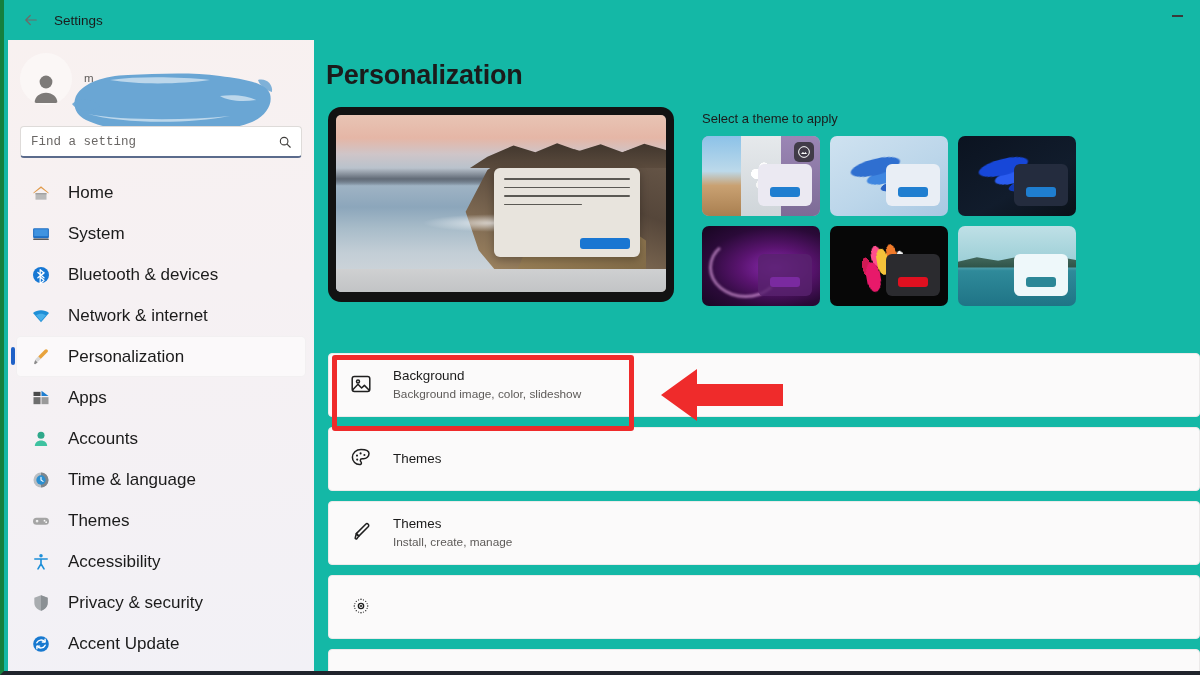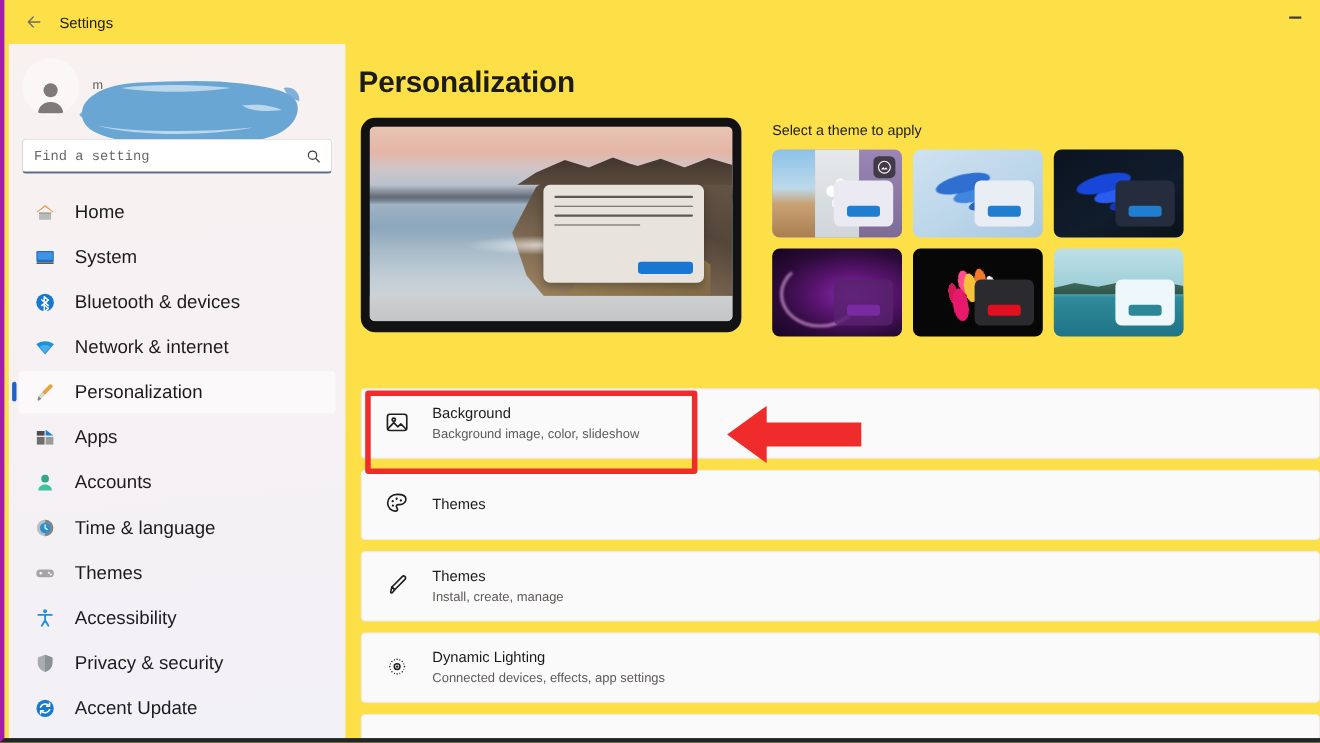--- a/index.html
+++ b/index.html
@@ -5,22 +5,22 @@
   * { margin:0; padding:0; box-sizing:border-box; }
   html,body { width:1200px; height:675px; overflow:hidden; }
   body {
     font-family:"Liberation Sans", sans-serif;
     background:#1a1a1a;
     -webkit-font-smoothing:antialiased;
   }
 
   #app {
     position:absolute; left:0; top:0; width:1200px; height:675px;
-    background:#fde047;
-    border-left:4px solid #a21caf;
+    background:#14b8a6;
+    border-left:4px solid #15803d;
     border-bottom:4px solid #20242c;
     overflow:hidden;
   }
 
   
   .titlebar {
     position:absolute; left:0; top:0; width:1196px; height:40px;
     display:flex; align-items:center;
   }
   .back-btn {
@@ -631,24 +631,20 @@
                 <circle cx="14.4" cy="5.9" r="0.55"></circle>
               <circle cx="5.9" cy="9.6" r="0.55"></circle>
                 <circle cx="18.1" cy="9.6" r="0.55"></circle>
               <circle cx="5.9" cy="14.4" r="0.55"></circle>
                 <circle cx="18.1" cy="14.4" r="0.55"></circle>
               <circle cx="9.6" cy="18.1" r="0.55"></circle>
                 <circle cx="14.4" cy="18.1" r="0.55"></circle>
             </g>
           </svg>
         </span>
-        <span>
-          <span class="row-title" style="display:block">Dynamic Lighting</span>
-          <span class="row-sub" style="display:block">Connected devices, effects, app settings</span>
-        </span>
       </div>
 
       <div class="row"></div>
 
     </div>
   </div>
 
   <div class="hl-box"></div>
   <svg class="arrow-annot" viewBox="0 0 125 56">
     <path d="M2 28 L38 2 L38 17 L124 17 L124 39 L38 39 L38 54 Z" fill="#ef2b2b"></path>

